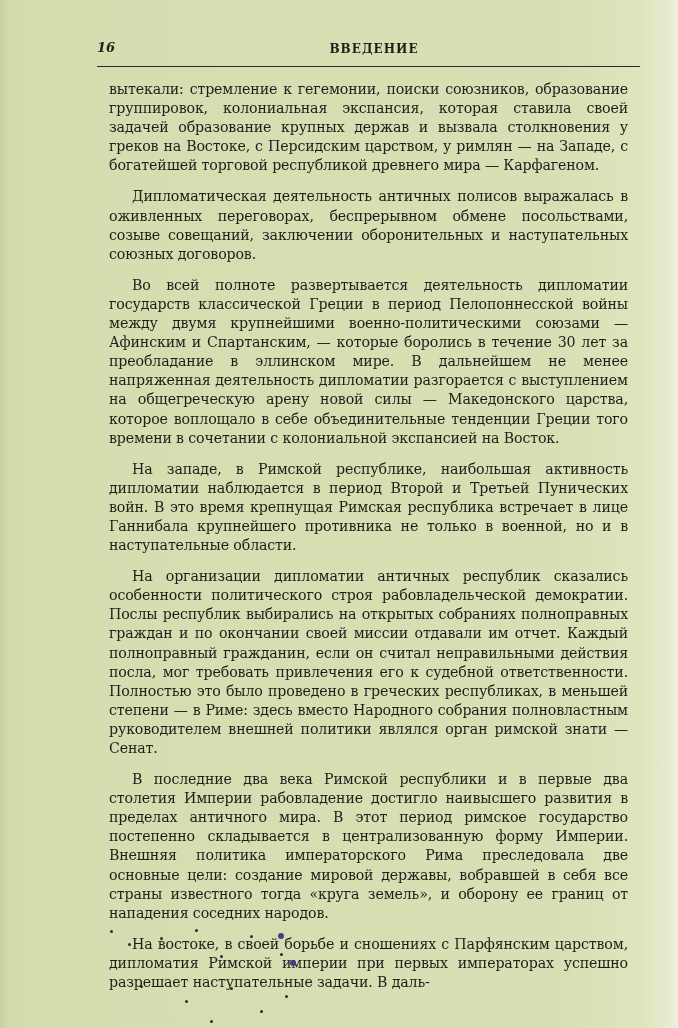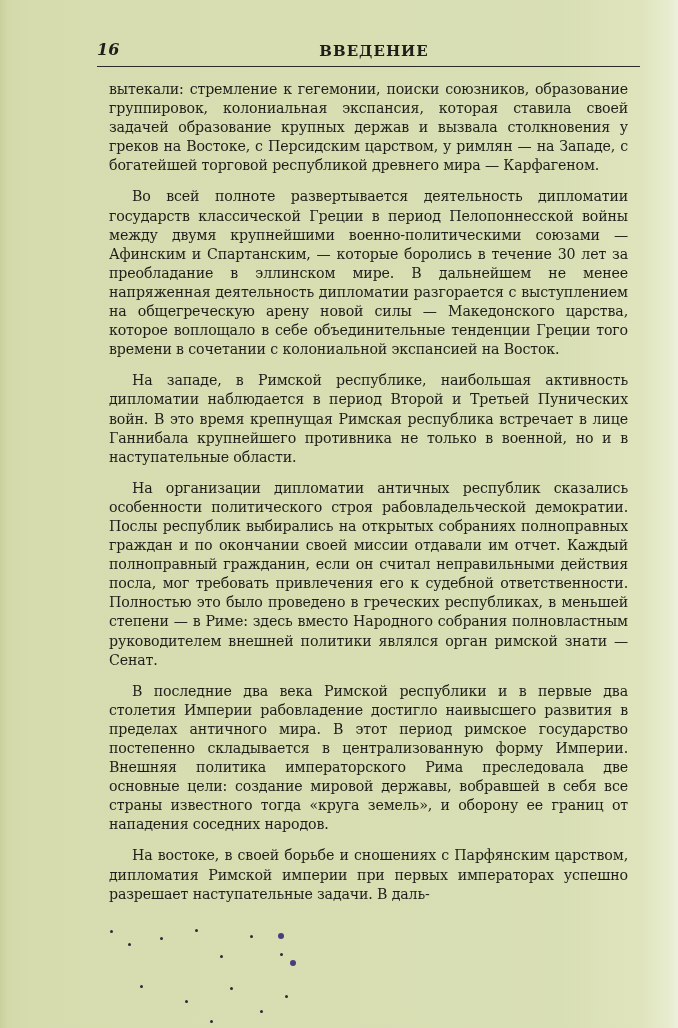--- a/index.html
+++ b/index.html
@@ -11,25 +11,25 @@
     color: #1e1e1a;
   }
   .page {
     position: absolute; left: 97px; top: 40px; width: 543px;
   }
   .running-head {
     position: relative; height: 24px;
   }
   .page-number {
     position: absolute; left: 0; top: 0;
-    font-style: italic; font-weight: bold; font-size: 16px;
+    font-style: italic; font-weight: bold; font-size: 13px;
   }
   .section-title {
     position: absolute; left: 11px; right: 0; top: 2px; text-align: center;
-    font-size: 15px; font-weight: bold; letter-spacing: 1px; text-transform: uppercase;
+    font-size: 12px; font-weight: bold; letter-spacing: 1px; text-transform: uppercase;
   }
   .head-rule {
     height: 1px; background: #2a2a26; margin-top: 2px; margin-bottom: 13px;
   }
   .body-text p {
     margin: 12px; text-align: justify; font-size: 14.2px; line-height: 19.1px;
     text-indent: 23px; letter-spacing: -0.15px;
   }
   .body-text p.first { text-indent: 0; }
   .stains {
@@ -45,20 +45,21 @@
 
 <div class="page">
   <div class="running-head">
     <span class="page-number">16</span>
     <span class="section-title">ВВЕДЕНИЕ</span>
   </div>
   <div class="head-rule"></div>
 
   <div class="body-text">
     <p class="first">вытекали: стремление к гегемонии, поиски союзников, образование группировок, колониальная экспансия, которая ставила своей задачей образование крупных держав и вызвала столкновения у греков на Востоке, с Персидским царством, у римлян — на Западе, с богатейшей торговой республикой древнего мира — Карфагеном.</p>
+    <p>Дипломатическая деятельность античных полисов выражалась в оживленных переговорах, беспрерывном обмене посольствами, созыве совещаний, заключении оборонительных и наступательных союзных договоров.</p>
     <p>Во всей полноте развертывается деятельность дипломатии государств классической Греции в период Пелопоннесской войны между двумя крупнейшими военно-политическими союзами — Афинским и Спартанским, — которые боролись в течение 30 лет за преобладание в эллинском мире. В дальнейшем не менее напряженная деятельность дипломатии разгорается с выступлением на общегреческую арену новой силы — Македонского царства, которое воплощало в себе объединительные тенденции Греции того времени в сочетании с колониальной экспансией на Восток.</p>
     <p>На западе, в Римской республике, наибольшая активность дипломатии наблюдается в период Второй и Третьей Пунических войн. В это время крепнущая Римская республика встречает в лице Ганнибала крупнейшего противника не только в военной, но и в наступательные области.</p>
     <p>На организации дипломатии античных республик сказались особенности политического строя рабовладельческой демократии. Послы республик выбирались на открытых собраниях полноправных граждан и по окончании своей миссии отдавали им отчет. Каждый полноправный гражданин, если он считал неправильными действия посла, мог требовать привлечения его к судебной ответственности. Полностью это было проведено в греческих республиках, в меньшей степени — в Риме: здесь вместо Народного собрания полновластным руководителем внешней политики являлся орган римской знати — Сенат.</p>
     <p>В последние два века Римской республики и в первые два столетия Империи рабовладение достигло наивысшего развития в пределах античного мира. В этот период римское государство постепенно складывается в централизованную форму Империи. Внешняя политика императорского Рима преследовала две основные цели: создание мировой державы, вобравшей в себя все страны известного тогда «круга земель», и оборону ее границ от нападения соседних народов.</p>
     <p>На востоке, в своей борьбе и сношениях с Парфянским царством, дипломатия Римской империи при первых императорах успешно разрешает наступательные задачи. В даль-</p>
   </div>
 </div>
 
 <div class="stains">
   <span style="left:10px;top:5px"></span>

